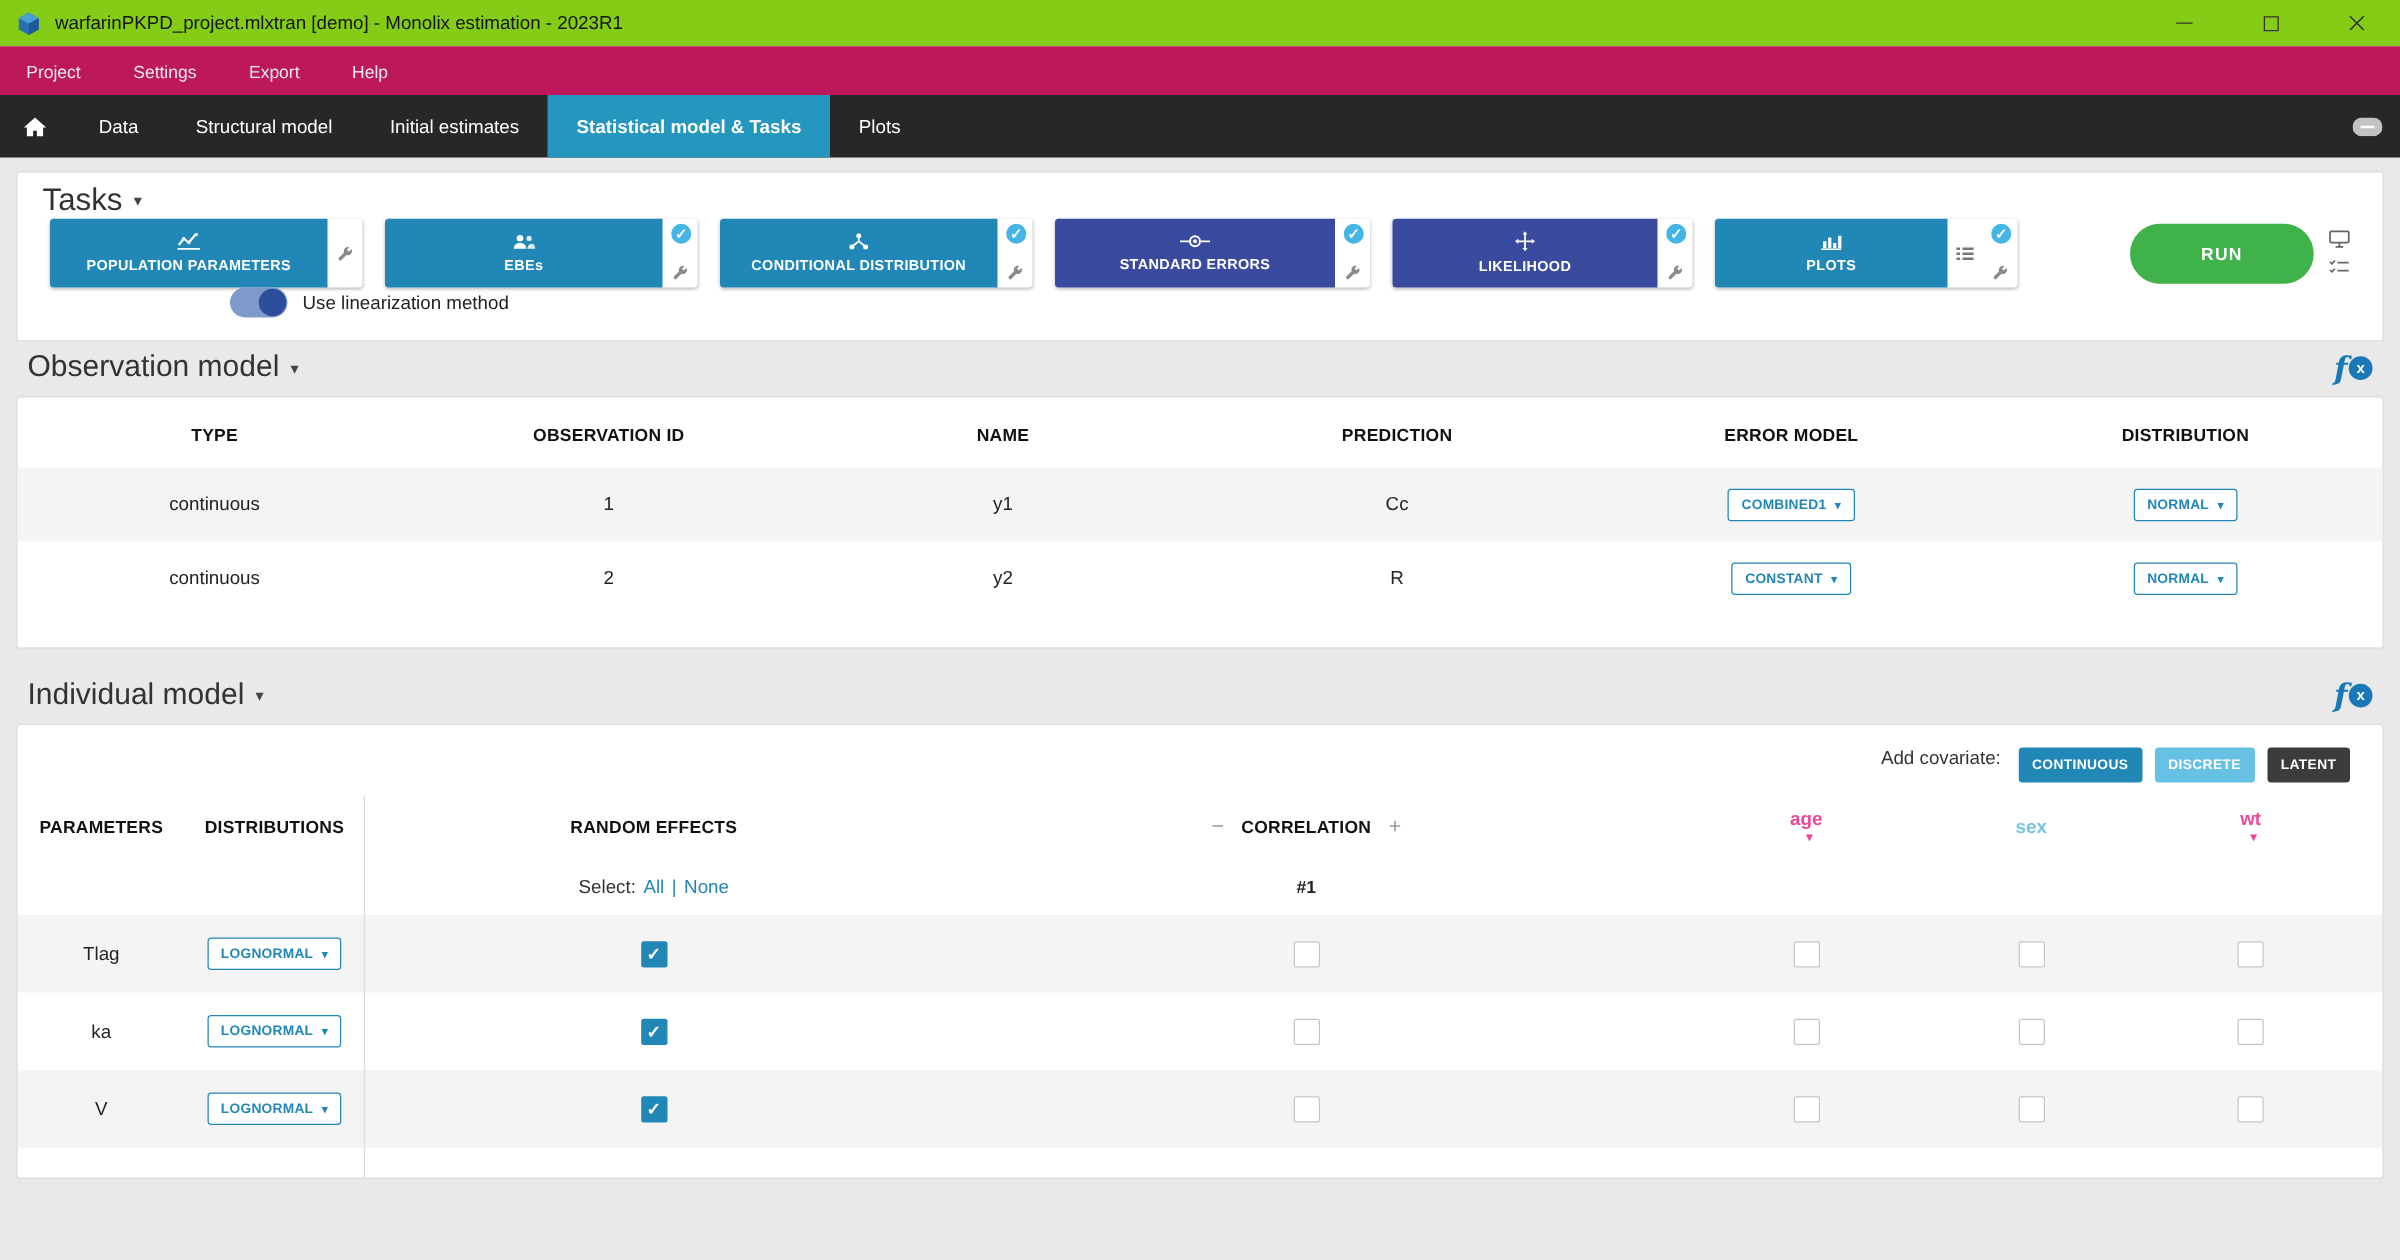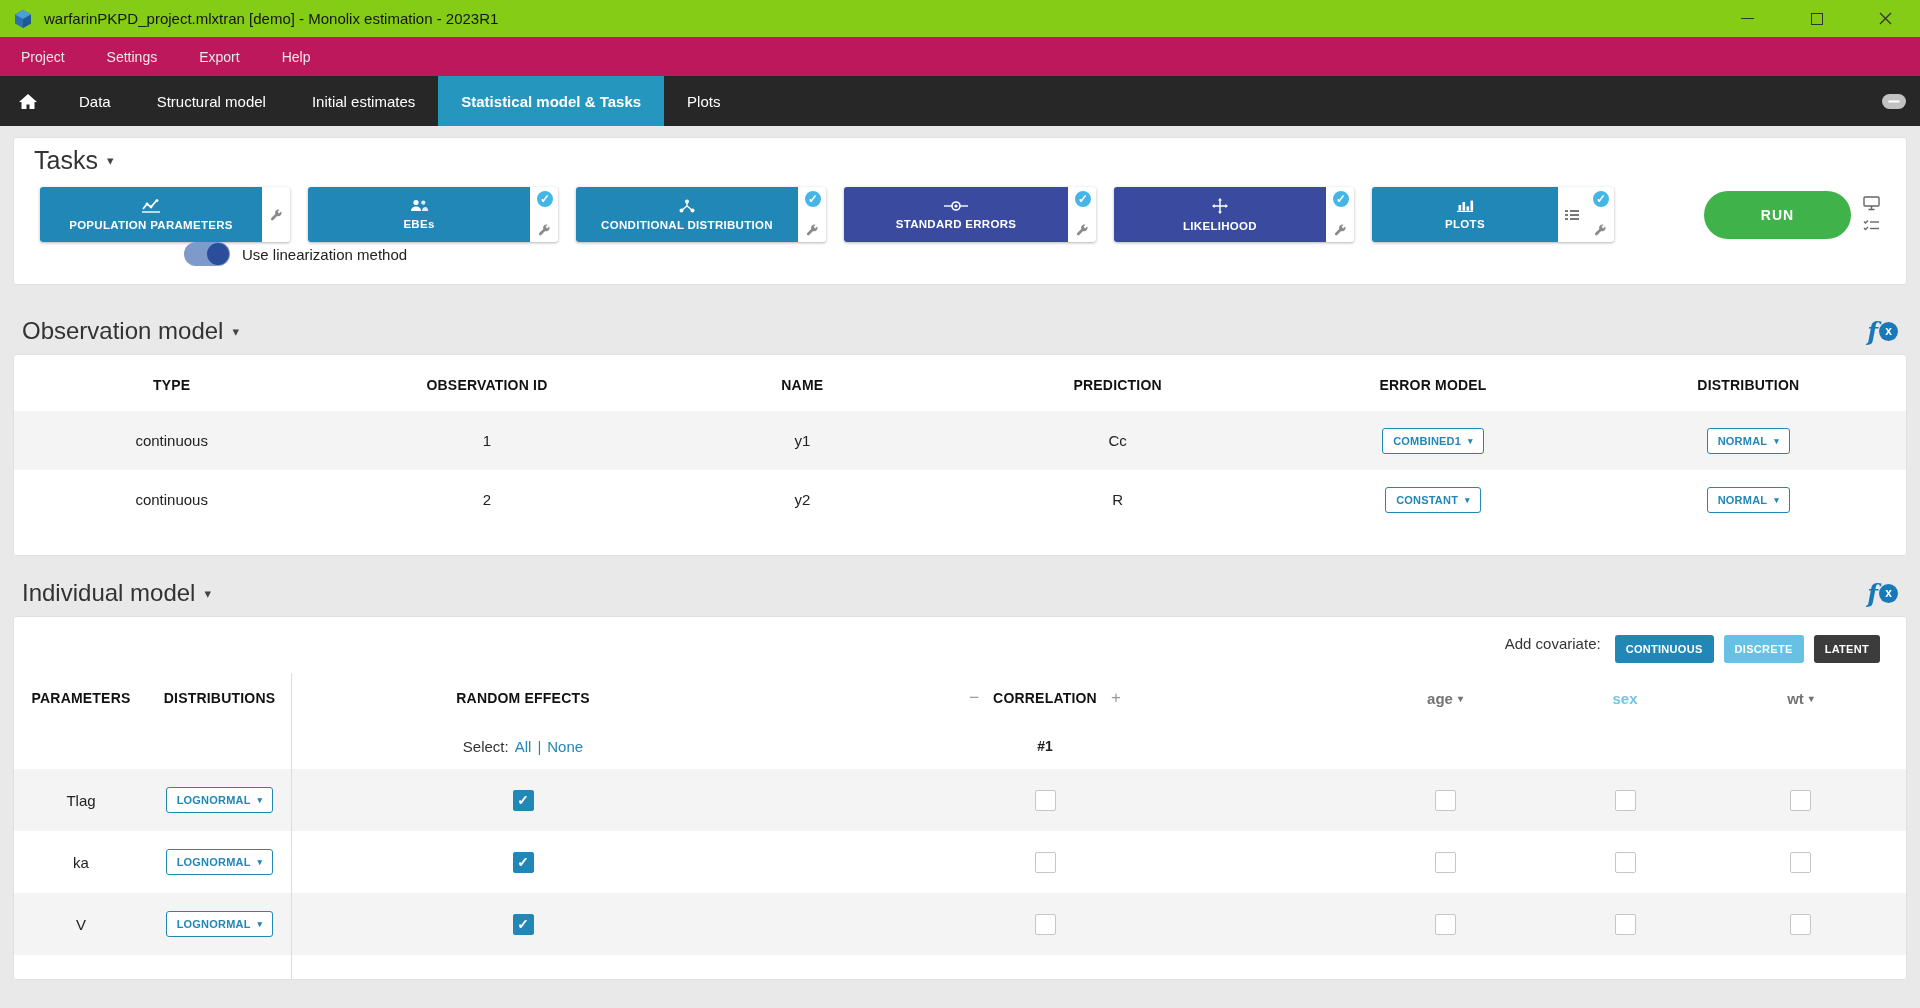--- a/index.html
+++ b/index.html
@@ -29,21 +29,21 @@
   
   .content { padding:12px 14px 0; }
   .panel { background:#fff; border-radius:2px; box-shadow:0 0 2px rgba(0,0,0,.12); }
 
   .sec-title { font-size:24px; color:#333; display:inline-flex; align-items:center; }
   .sec-caret::after { content:"▾"; font-size:13px; color:#444; margin-left:9px; }
 
   
   .tasks-panel { padding:8px 20px 18px; }
   .tasks-heading { font-size:25px; }
-  .task-row { display:flex; align-items:center; gap:18px; margin-top:12px; padding:0 6px; }
+  .task-row { display:flex; align-items:center; gap:18px; padding:0 6px; }
   .task-group { position:relative; display:flex; height:55px; background:#fff; border-radius:3px;
     box-shadow:0 1px 3px rgba(0,0,0,.30); }
   .task-btn { border:none; color:#fff; display:flex; flex-direction:column; align-items:center; justify-content:center;
     gap:4px; font-size:11.5px; font-weight:bold; letter-spacing:.3px; border-radius:3px 0 0 3px;
     font-family:"Liberation Sans", sans-serif; }
   .task-btn.blue { background:#2187b7; }
   .task-btn.navy { background:#3a4b9f; }
   .task-tools { width:28px; display:flex; flex-direction:column; align-items:center; justify-content:flex-end; padding:4px 0 6px; }
   .task-tools.center { justify-content:center; padding:0; }
   .tool-btn { background:transparent; border:none; display:flex; align-items:center; justify-content:center; }
@@ -61,21 +61,21 @@
   .toggle-row { display:flex; justify-content:flex-start; }
   .toggle-wrap { display:flex; align-items:center; gap:12px; transform:translateX(150px); }
   .toggle { width:46px; height:24px; border-radius:12px; background:#cfd6e4; position:relative; border:none; display:block; }
   .toggle.on { background:#7e9aca; }
   .toggle::after { content:""; position:absolute; left:1px; top:1px; width:22px; height:22px; border-radius:50%; background:#8a8a8a; }
   .toggle.on::after { left:auto; right:1px; background:#2b4d9b; }
   .toggle-label { font-size:15px; color:#222; }
 
   
   .section-row { display:flex; align-items:center; margin:0 8px; }
-  .section-row.obs { margin-top:33px; margin-bottom:10px; }
+  .section-row.obs { margin-top:8px; margin-bottom:10px; }
   .section-row.ind { margin-top:24px; margin-bottom:10px; }
   .fx-btn { margin-left:auto; background:transparent; border:none; display:flex; align-items:center; }
   .fx-f { font-family:"DejaVu Serif", serif; font-style:italic; font-weight:bold; color:#1878b8; font-size:25px; line-height:1; }
   .fx-x { width:19px; height:19px; border-radius:50%; background:#1878b8; color:#fff; font-size:12px; font-weight:bold;
     display:inline-flex; align-items:center; justify-content:center; margin-left:1px; }
   .fx-x::after { content:"x"; }
 
   
   .obs-panel { padding:4px 0 26px; }
   .obs-row { display:grid; grid-template-columns:repeat(6, 1fr); align-items:center; }
@@ -100,21 +100,21 @@
   .cov-btn.lightblue { background:#67c1e4; }
   .cov-btn.dark { background:#3c3c3c; }
 
   .ind-row { display:grid; grid-template-columns:134px 143px 464px 580px 220px 140px 1fr; align-items:center; }
   .ind-row > div { display:flex; align-items:center; justify-content:center; }
   .ind-header { height:50px; }
   .ind-header .hdr { font-size:14px; font-weight:bold; color:#111; letter-spacing:.2px; }
   .corr-cell { gap:14px; }
   .corr-op { color:#9a9a9a; font-size:17px; background:transparent; border:none; }
   .cov-hdr { font-size:15px; font-weight:bold; }
-  .cov-hdr.age, .cov-hdr.wt { color:#737373; }
+  .cov-hdr.age, .cov-hdr.wt { color:#ec4899;flex-direction:column; }
   .cov-hdr.sex { color:#74c3e3; }
   .sm-caret { display:none; font-size:10px; margin-left:5px; }
   .sm-caret.show { display:inline; }
   .sm-caret::after { content:"▾"; }
 
   .select-row { height:46px; }
   .select-cell { gap:6px; font-size:15px; color:#333; }
   .link { color:#2187b7; text-decoration:none; font-size:15px; }
   .sep { color:#2187b7; }
   .corr-group { font-size:14px; font-weight:bold; color:#222; }

